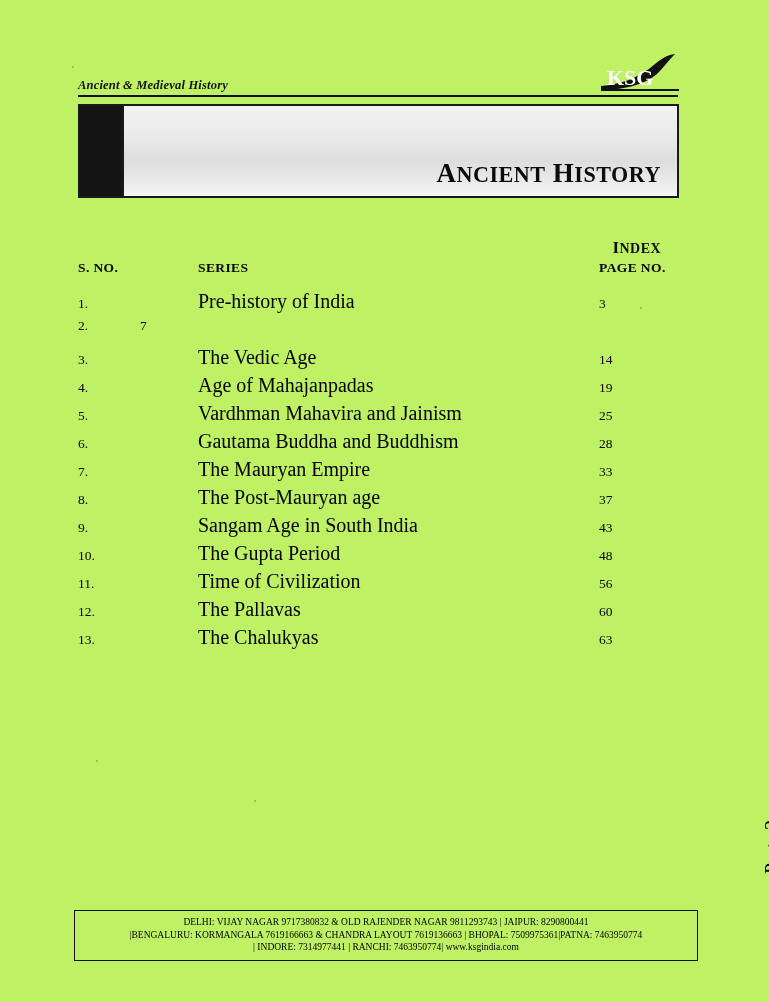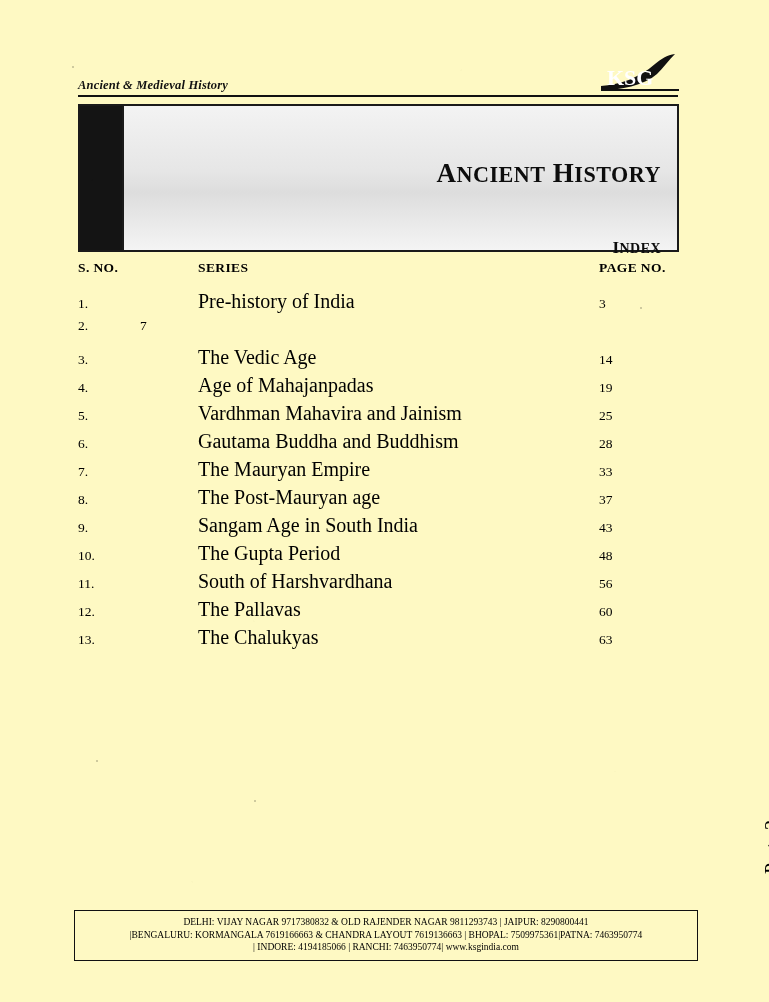--- a/index.html
+++ b/index.html
@@ -12,21 +12,21 @@
     height: 1002px;
     position: relative;
     font-family: "Liberation Serif", serif;
     color: #000000;
     overflow: hidden;
   }
 
   .page {
     position: absolute;
     inset: 0;
-    background: #fef9c3;
+    background: #bef264;
   }
 
   
   .grain {
     position: absolute;
     inset: 0;
     pointer-events: none;
     opacity: .35;
     background:
       radial-gradient(circle at 12% 18%, rgba(0,0,0,.05) 0 1px, transparent 1px),
@@ -65,21 +65,21 @@
     height: 42px;
   }
   .logo svg { display: block; }
 
   
   .band {
     position: absolute;
     left: 78px;
     top: 104px;
     width: 601px;
-    height: 148px;
+    height: 94px;
     border: 2px solid #1a1a1a;
     box-sizing: border-box;
     background: linear-gradient(180deg, #f3f3f3 0%, #e6e6e6 45%, #dddddd 60%, #f4f4f4 100%);
   }
   .band-black {
     position: absolute;
     left: 0;
     top: 0;
     width: 42px;
     height: 100%;
@@ -247,41 +247,41 @@
       <div class="col-name">Sangam Age in South India</div>
       <div class="col-page">43</div>
     </div>
     <div class="row">
       <div class="col-sno">10.</div>
       <div class="col-name">The Gupta Period</div>
       <div class="col-page">48</div>
     </div>
     <div class="row">
       <div class="col-sno">11.</div>
-      <div class="col-name">South of Harshvardhana</div>
+      <div class="col-name">Time of Civilization</div>
       <div class="col-page">56</div>
     </div>
     <div class="row">
       <div class="col-sno">12.</div>
       <div class="col-name">The Pallavas</div>
       <div class="col-page">60</div>
     </div>
     <div class="row">
       <div class="col-sno">13.</div>
       <div class="col-name">The Chalukyas</div>
       <div class="col-page">63</div>
     </div>
   </div>
 
   <div class="page-num">Page 2</div>
 
   <div class="footer">
     <div class="footer-line">DELHI: VIJAY NAGAR 9717380832 &amp; OLD RAJENDER NAGAR 9811293743 | JAIPUR: 8290800441</div>
     <div class="footer-line">|BENGALURU: KORMANGALA 7619166663 &amp; CHANDRA LAYOUT 7619136663 | BHOPAL: 7509975361|PATNA: 7463950774</div>
-    <div class="footer-line">| INDORE: 4194185066 | RANCHI: 7463950774| www.ksgindia.com</div>
+    <div class="footer-line">| INDORE: 7314977441 | RANCHI: 7463950774| www.ksgindia.com</div>
   </div>
 
   <div class="speck" style="left:72px; top:66px; width:2px; height:2px;"></div>
   <div class="speck" style="left:640px; top:307px; width:2px; height:2px;"></div>
   <div class="speck" style="left:254px; top:800px; width:2px; height:2px;"></div>
   <div class="speck" style="left:96px; top:760px; width:2px; height:2px;"></div>
   <div class="grain"></div>
 </div>
 
 </body></html>

